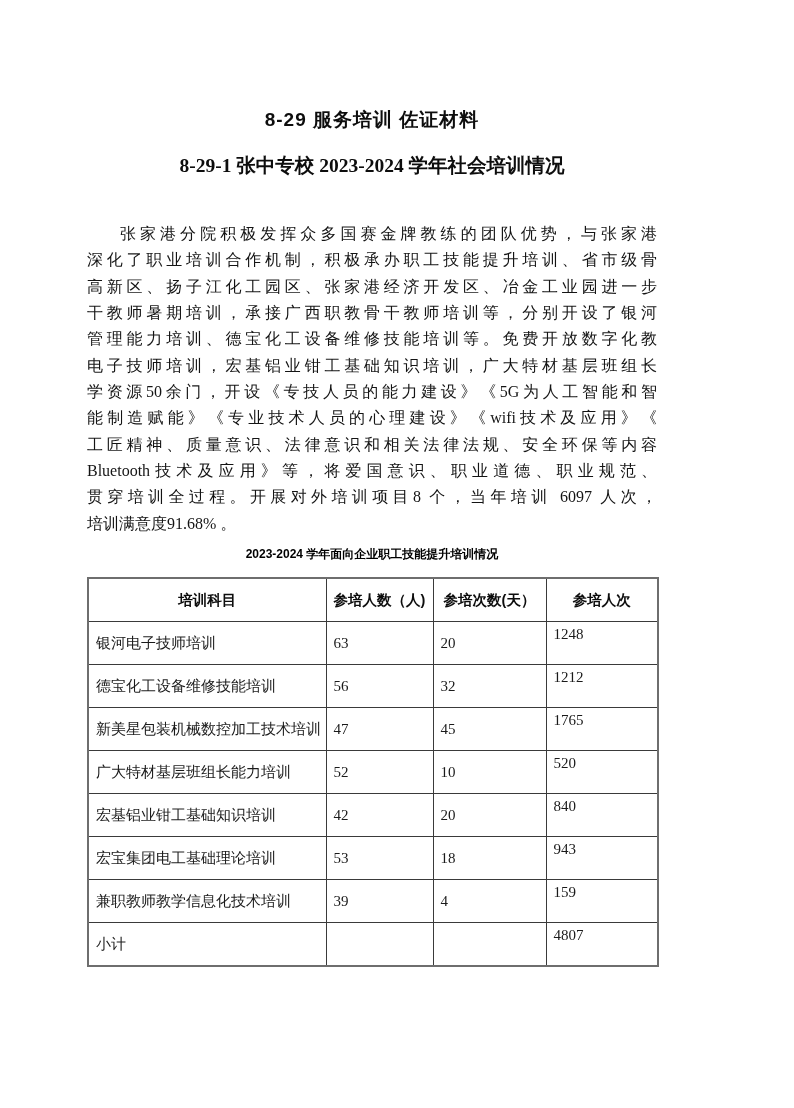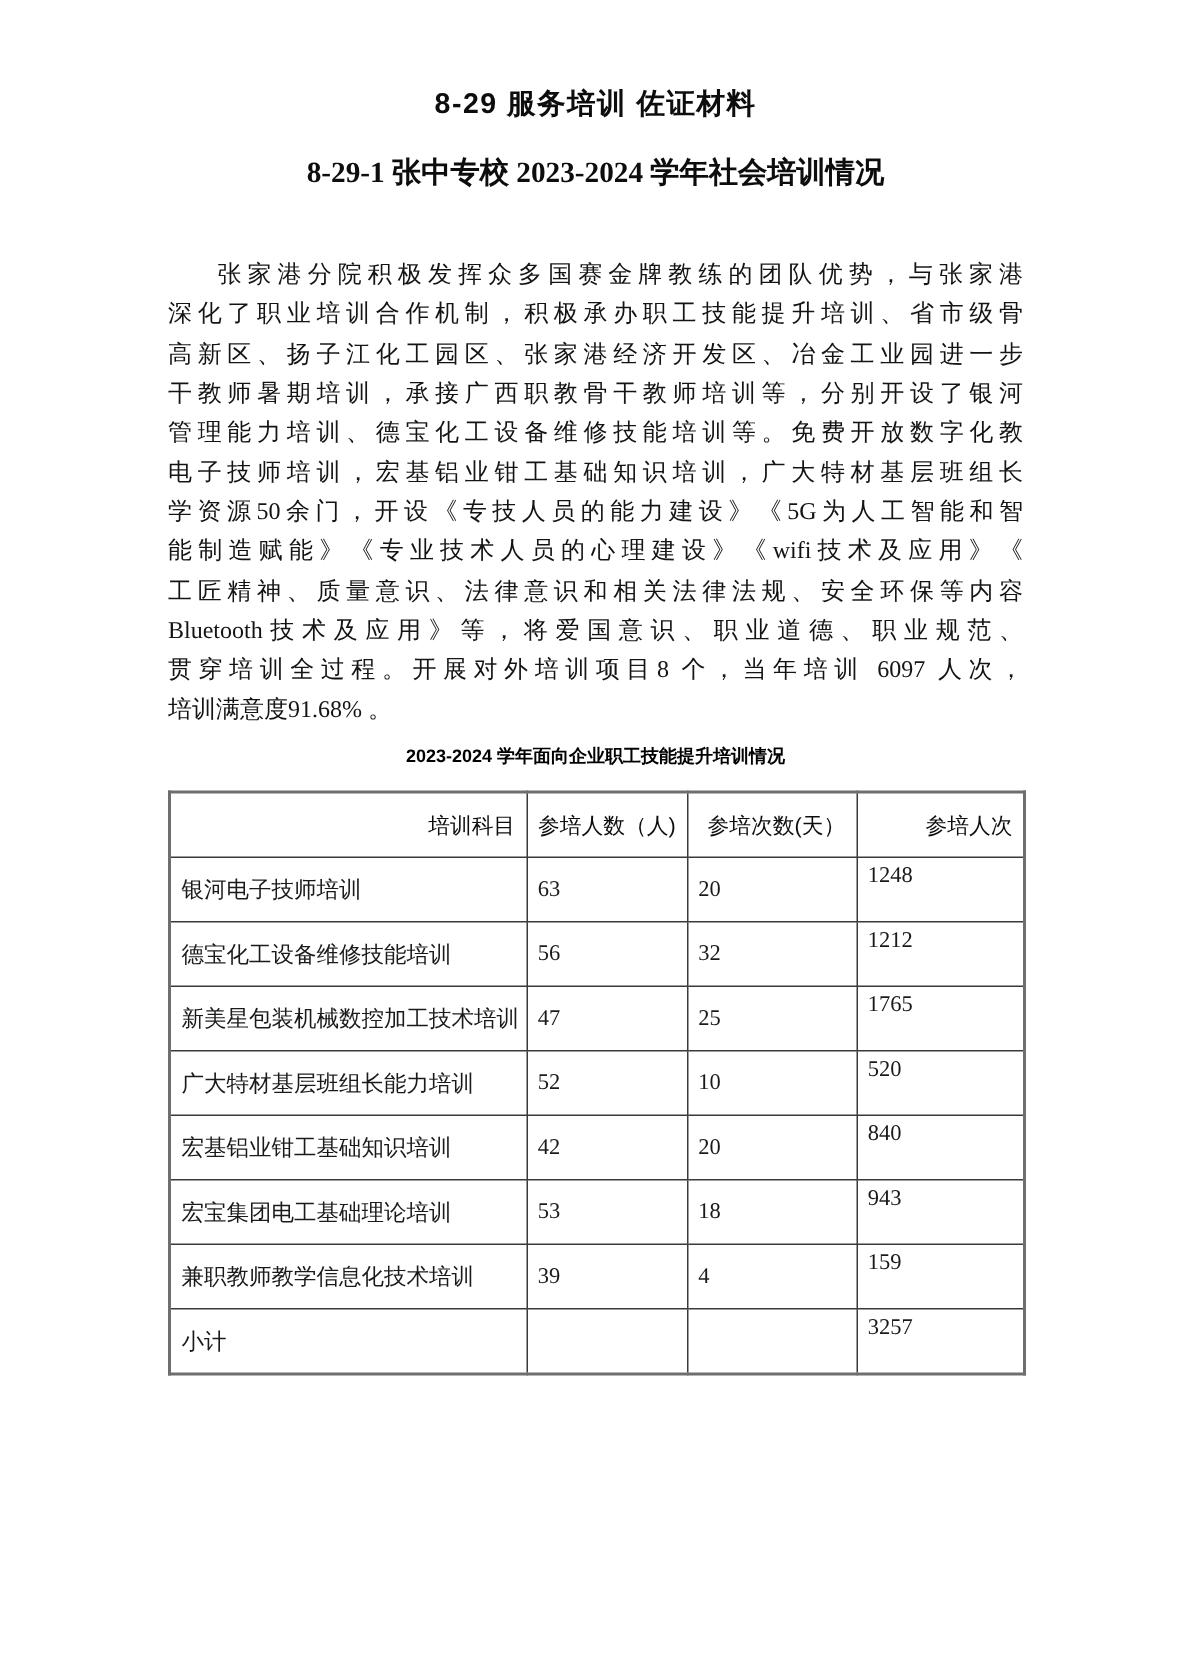--- a/index.html
+++ b/index.html
@@ -9,22 +9,22 @@
   }
   body {
     width: 794px;
     height: 1108px;
     overflow: hidden;
     font-family: "Liberation Serif", "DejaVu Serif", serif;
     color: #141414;
   }
   .content {
     width: 570px;
-    margin-left: 112px;
-    padding-top: 58px;
+    margin-left: 87px;
+    padding-top: 108px;
   }
   .doc-title {
     text-align: center;
     font-family: "Liberation Sans", "DejaVu Sans", sans-serif;
     font-weight: bold;
     font-size: 19px;
     line-height: 24px;
     letter-spacing: 1px;
     color: #0d0d0d;
   }
@@ -72,23 +72,23 @@
   table.training-table th,
   table.training-table td {
     border: 1px solid #3a3a3a;
     padding: 2px 7px;
     overflow: hidden;
     white-space: nowrap;
   }
   table.training-table th {
     height: 38px;
     font-family: "Liberation Sans", "DejaVu Sans", sans-serif;
-    font-weight: normal;
+    font-weight: bold;
     font-size: 14.5px;
-    text-align: right;
+    text-align: center;
     vertical-align: middle;
     color: #0d0d0d;
   }
   table.training-table td {
     height: 36px;
     font-size: 15px;
     text-align: left;
     vertical-align: middle;
     color: #1a1a1a;
   }
@@ -150,21 +150,21 @@
       </tr>
       <tr>
         <td>德宝化工设备维修技能培训</td>
         <td>56</td>
         <td>32</td>
         <td class="num-top">1212</td>
       </tr>
       <tr>
         <td>新美星包装机械数控加工技术培训</td>
         <td>47</td>
-        <td>25</td>
+        <td>45</td>
         <td class="num-top">1765</td>
       </tr>
       <tr>
         <td>广大特材基层班组长能力培训</td>
         <td>52</td>
         <td>10</td>
         <td class="num-top">520</td>
       </tr>
       <tr>
         <td>宏基铝业钳工基础知识培训</td>
@@ -181,18 +181,18 @@
       <tr>
         <td>兼职教师教学信息化技术培训</td>
         <td>39</td>
         <td>4</td>
         <td class="num-top">159</td>
       </tr>
       <tr>
         <td>小计</td>
         <td></td>
         <td></td>
-        <td class="num-top">3257</td>
+        <td class="num-top">4807</td>
       </tr>
     </tbody>
   </table>
 
 </div>
 
 </body></html>

